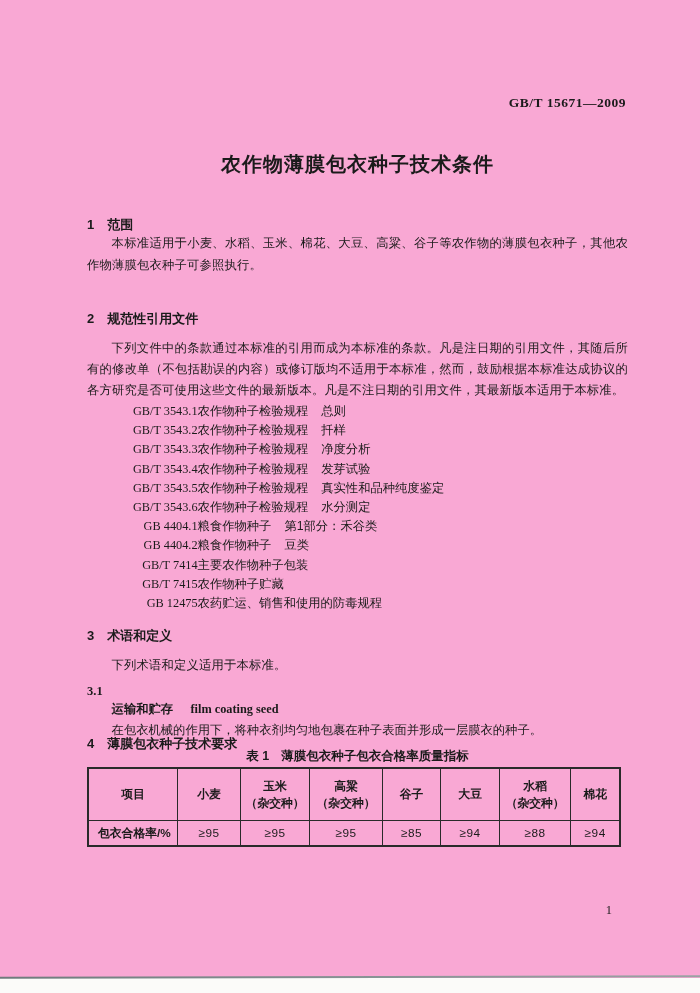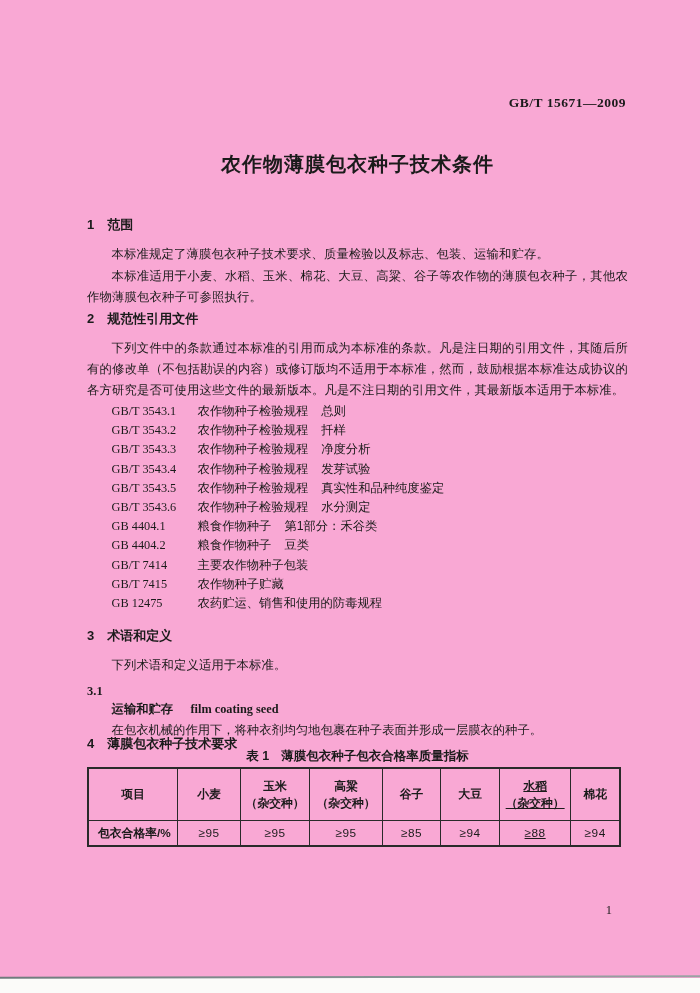--- a/index.html
+++ b/index.html
@@ -29,21 +29,21 @@
   .sec4 { top:736px; }
   .heading { display:flex; gap:13px; font-size:13px; font-weight:bold; line-height:16px; }
   .para {
     margin:11px 0 0 0; text-indent:2em; text-align:justify;
     line-height:21.5px; letter-spacing:0.2px;
   }
   .sec1 .para2 { margin-top:0; }
   .sec2 .intro { line-height:21px; margin-top:11px; }
   
   .refs { margin:1px 0 0 0; padding-left:2em; line-height:19.2px; }
-  .ref-row { display:flex; white-space:nowrap; }
+  .ref-row { display:flex; white-space:nowrap;text-align:right; }
   .ref-code { width:86px; flex:0 0 86px; font-family:"Liberation Serif","DejaVu Serif",serif; font-size:12.3px; }
   .ref-name { }
   .ref-part { margin-left:13px; }
   
   .clause-num { margin:6px 0 0 0; font-size:12.5px; font-weight:bold; line-height:16px;
     font-family:"Liberation Serif","DejaVu Serif",serif; }
   .term-line { margin:0; padding-left:2em; line-height:21px; font-weight:bold; }
   .term-en { margin-left:14px; font-family:"Liberation Serif","DejaVu Serif",serif; }
   .definition { margin:0; text-indent:2em; text-align:justify; line-height:21.5px; }
   
@@ -53,21 +53,21 @@
   
   .tbl { margin-top:3px; width:534px; border:2px solid #2a2a2a; box-sizing:border-box; font-size:11.8px; }
   .trow { display:flex; }
   .cell { box-sizing:border-box; border-right:1.5px solid #2a2a2a;
     display:flex; flex-direction:column; align-items:center; justify-content:center;
     text-align:center; line-height:17px; }
   .cell:last-child { border-right:none; }
   .thead .cell { height:52px; border-bottom:1.5px solid #2a2a2a; font-weight:bold; }
   .tdata .cell { height:24px; }
   .c0{width:90px;} .c1{width:63px;} .c2{width:70px;} .c3{width:73px;}
-  .c4{width:59px;} .c5{width:59px;} .c6{width:72px;text-decoration:underline;} .c7{width:48px;}
+  .c4{width:59px;} .c5{width:59px;} .c6{width:72px;} .c7{width:48px;}
   .cell.lbl { align-items:flex-start; padding-left:9px; font-weight:bold; }
   .val { letter-spacing:0.5px; }
   
   .pagenum { position:absolute; top:903px; right:88px; font-size:12.5px;
     font-family:"Liberation Serif","DejaVu Serif",serif; }
   .scan-edge-line { position:absolute; top:976px; left:-4px; right:-4px; height:2px;
     background:linear-gradient(90deg,#6f7a7c,#8a9496 55%,#9aa3a4); transform:rotate(-0.12deg); }
   .scan-below { position:absolute; top:978px; left:0; right:0; bottom:0; background:#fbfbf9; }
 </style>
 </head>
@@ -77,21 +77,20 @@
 
   <div class="docnum">GB/T 15671—2009</div>
 
   <div class="doc-title">农作物薄膜包衣种子技术条件</div>
 
   <div class="sec sec1">
     <div class="heading">
       <span>1</span>
       <span>范围</span>
     </div>
-    <p class="para para1">本标准规定了薄膜包衣种子技术要求、质量检验以及标志、包装、运输和贮存。</p>
     <p class="para para2">本标准适用于小麦、水稻、玉米、棉花、大豆、高粱、谷子等农作物的薄膜包衣种子，其他农作物薄膜包衣种子可参照执行。</p>
   </div>
 
   <div class="sec sec2">
     <div class="heading">
       <span>2</span>
       <span>规范性引用文件</span>
     </div>
     <p class="para intro">下列文件中的条款通过本标准的引用而成为本标准的条款。凡是注日期的引用文件，其随后所有的修改单（不包括勘误的内容）或修订版均不适用于本标准，然而，鼓励根据本标准达成协议的各方研究是否可使用这些文件的最新版本。凡是不注日期的引用文件，其最新版本适用于本标准。</p>
     <div class="refs">

